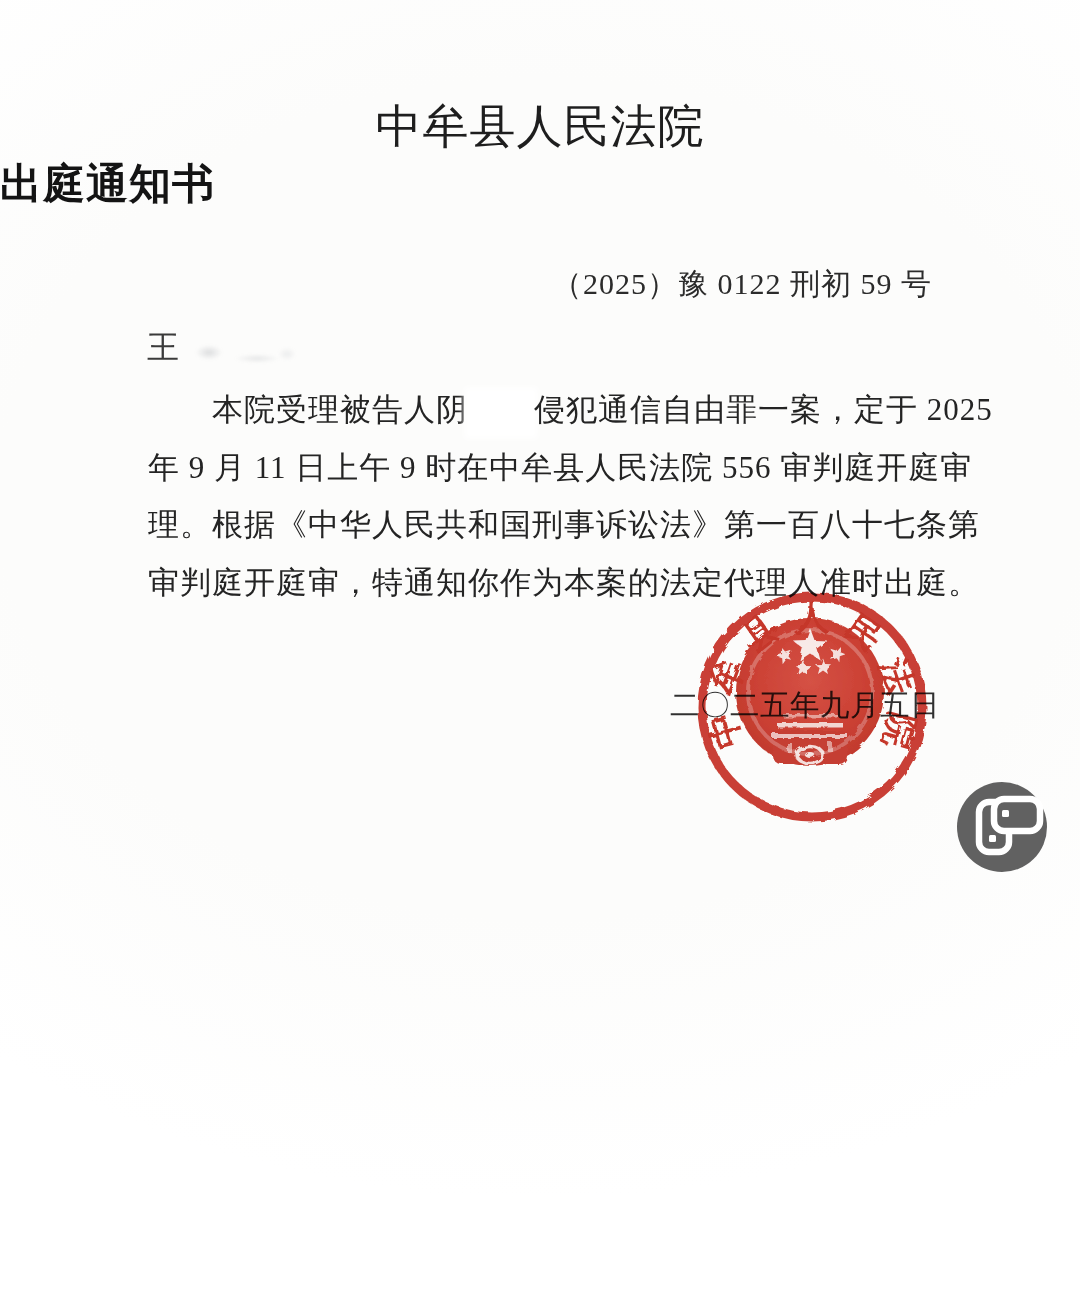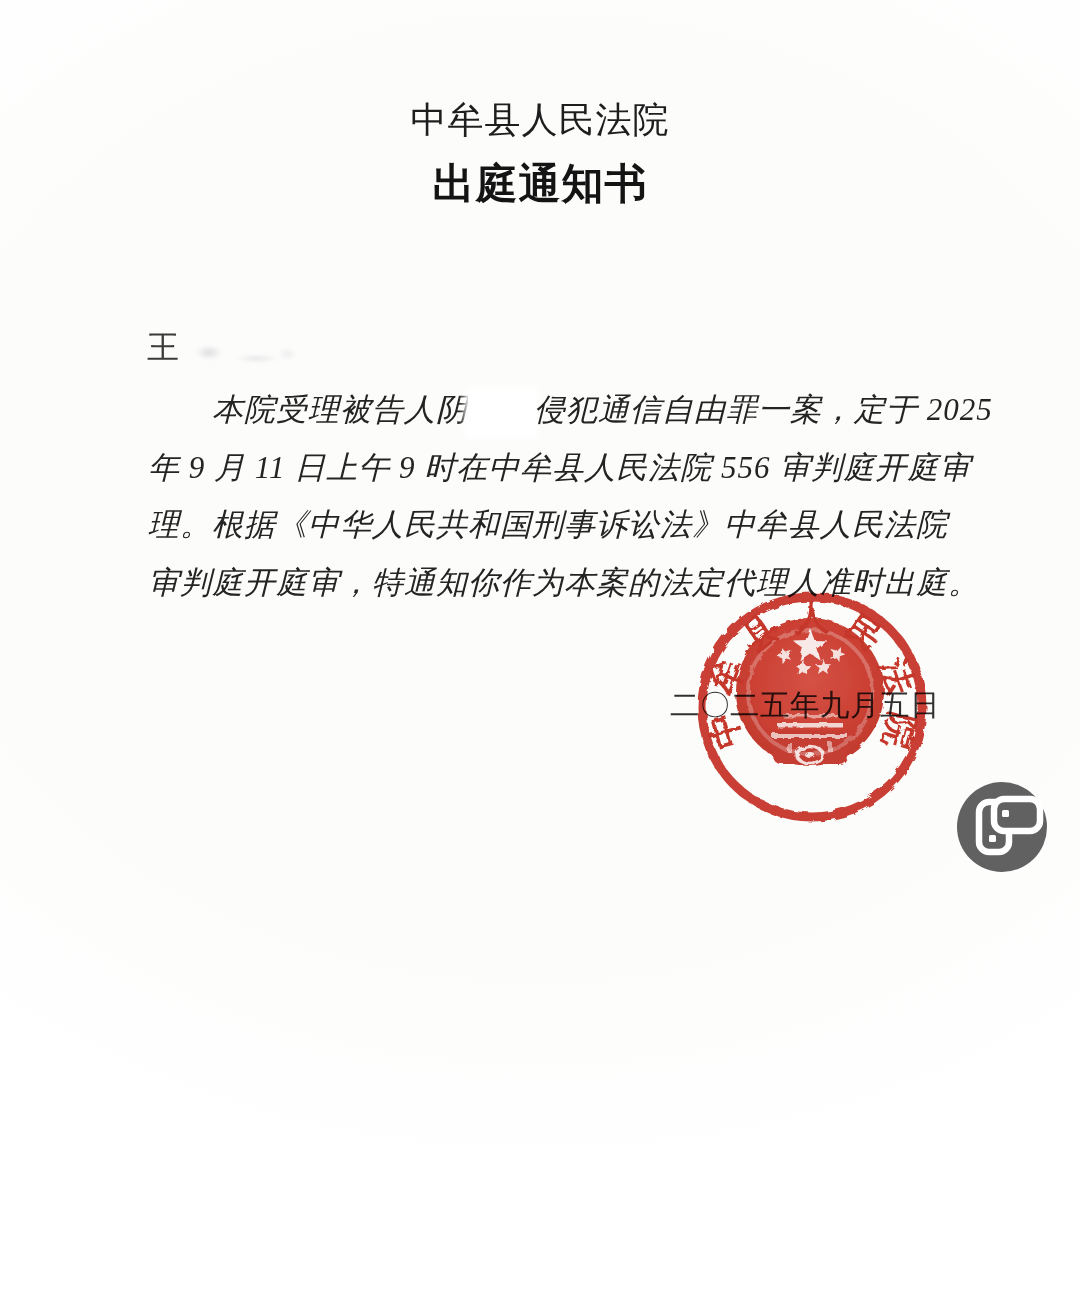--- a/index.html
+++ b/index.html
@@ -4,24 +4,24 @@
 <style>
   html,body{margin:0;padding:0;background:#ffffff;}
   .canvas{
     position:relative;width:1080px;height:1312px;overflow:hidden;
     background:radial-gradient(ellipse 900px 700px at 50% 38%, #fcfcfb 60%, #ffffff 100%);
     font-family:"Liberation Serif","DejaVu Serif",serif;
     color:#262626;
   }
   .court-name{
     position:absolute;top:96px;left:0;width:1080px;text-align:center;
-    font-size:36px;letter-spacing:1px;color:#1e1e1e;font-weight:500;
+    font-size:46px;letter-spacing:1px;color:#1e1e1e;font-weight:500;
   }
   .doc-title{
-    position:absolute;top:156px;left:0;width:1080px;text-align:center;
+    position:absolute;top:156px;left:0;width:1080px;text-align:left;
     font-size:42px;letter-spacing:1px;color:#141414;font-weight:bold;
   }
   .case-number{
     position:absolute;top:264px;left:552px;
     font-size:30px;letter-spacing:1px;color:#2b2b2b;white-space:nowrap;
   }
   .addressee{
     position:absolute;top:326px;left:147px;font-size:32px;color:#3a3a3a;
   }
   .ghost-smudge{
@@ -29,21 +29,21 @@
     background:
       radial-gradient(ellipse 18px 10px at 20% 55%, rgba(110,115,125,0.22), transparent 75%),
       radial-gradient(ellipse 30px 6px at 60% 75%, rgba(120,125,135,0.16), transparent 75%),
       radial-gradient(ellipse 12px 9px at 85% 60%, rgba(120,125,135,0.12), transparent 75%);
     filter:blur(1.5px);
   }
   .body-para{
     position:absolute;top:381px;left:148px;width:800px;
     font-size:31px;letter-spacing:1px;color:#242424;
   }
-  .body-line{height:57.5px;line-height:57.5px;white-space:nowrap;font-style:italic;}
+  .body-line{height:57.5px;line-height:57.5px;white-space:nowrap;}
   .body-line.first{text-indent:0;padding-left:64px;}
   .redaction-box{
     display:inline-block;width:66px;height:44px;vertical-align:middle;
     background:#ffffff;box-shadow:0 0 6px 4px rgba(255,255,255,0.9);
   }
   .issue-date{
     position:absolute;top:686px;left:670px;
     font-size:29.5px;letter-spacing:0.5px;color:#303030;white-space:nowrap;
     z-index:2;
   }
@@ -58,31 +58,32 @@
 </style>
 </head>
 <body>
 
 <div class="canvas">
 
   <div class="court-name">中牟县人民法院</div>
 
   <div class="doc-title">出庭通知书</div>
 
+  <div class="case-number">（2025）豫 0122 刑初 59 号</div>
 
   <div class="addressee">
     <span>王</span><span class="ghost-smudge"></span>
   </div>
 
   <div class="body-para">
     <div class="body-line first">
       <span>本院受理被告人阴</span><span class="redaction-box"></span><span>侵犯通信自由罪一案，定于 2025</span>
     </div>
     <div class="body-line">年 9 月 11 日上午 9 时在中牟县人民法院 556 审判庭开庭审</div>
-    <div class="body-line">理。根据《中华人民共和国刑事诉讼法》中牟县人民法院</div>
+    <div class="body-line">理。根据《中华人民共和国刑事诉讼法》第一百八十七条第</div>
     <div class="body-line">审判庭开庭审，特通知你作为本案的法定代理人准时出庭。</div>
   </div>
 
   <div class="issue-date">二〇二五年九月五日</div>
 
   <svg class="seal" viewBox="0 0 238 238" xmlns="http://www.w3.org/2000/svg">
     <defs>
       <polygon id="star" points="0,-10 2.47,-3.4 9.51,-3.09 4.0,1.3 5.88,8.09 0,4.2 -5.88,8.09 -4.0,1.3 -9.51,-3.09 -2.47,-3.4"></polygon>
       <radialGradient id="emblemGrad" cx="50%" cy="42%" r="65%">
         <stop offset="0%" stop-color="#d6473a"></stop>

